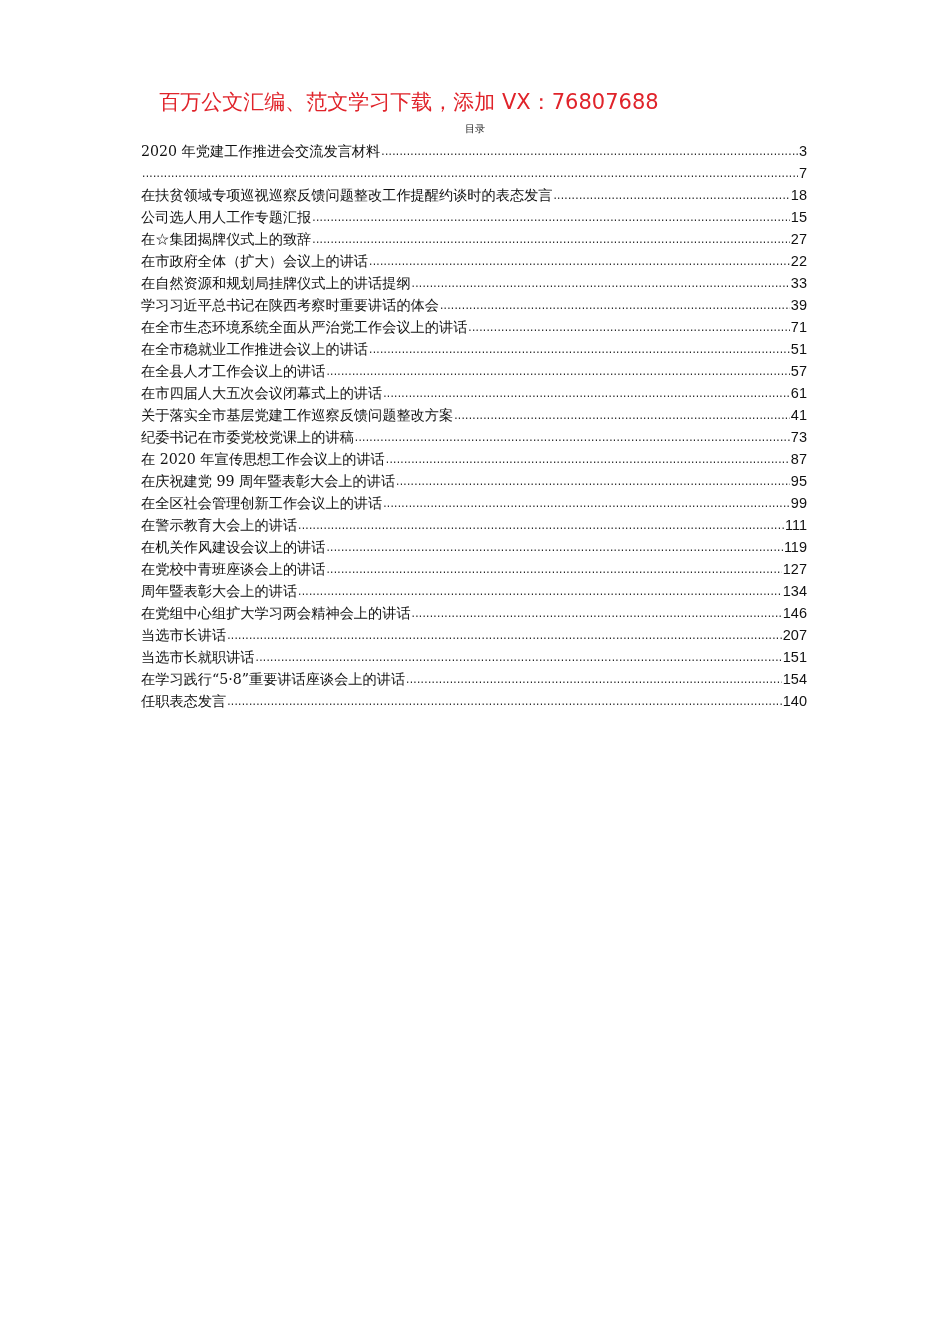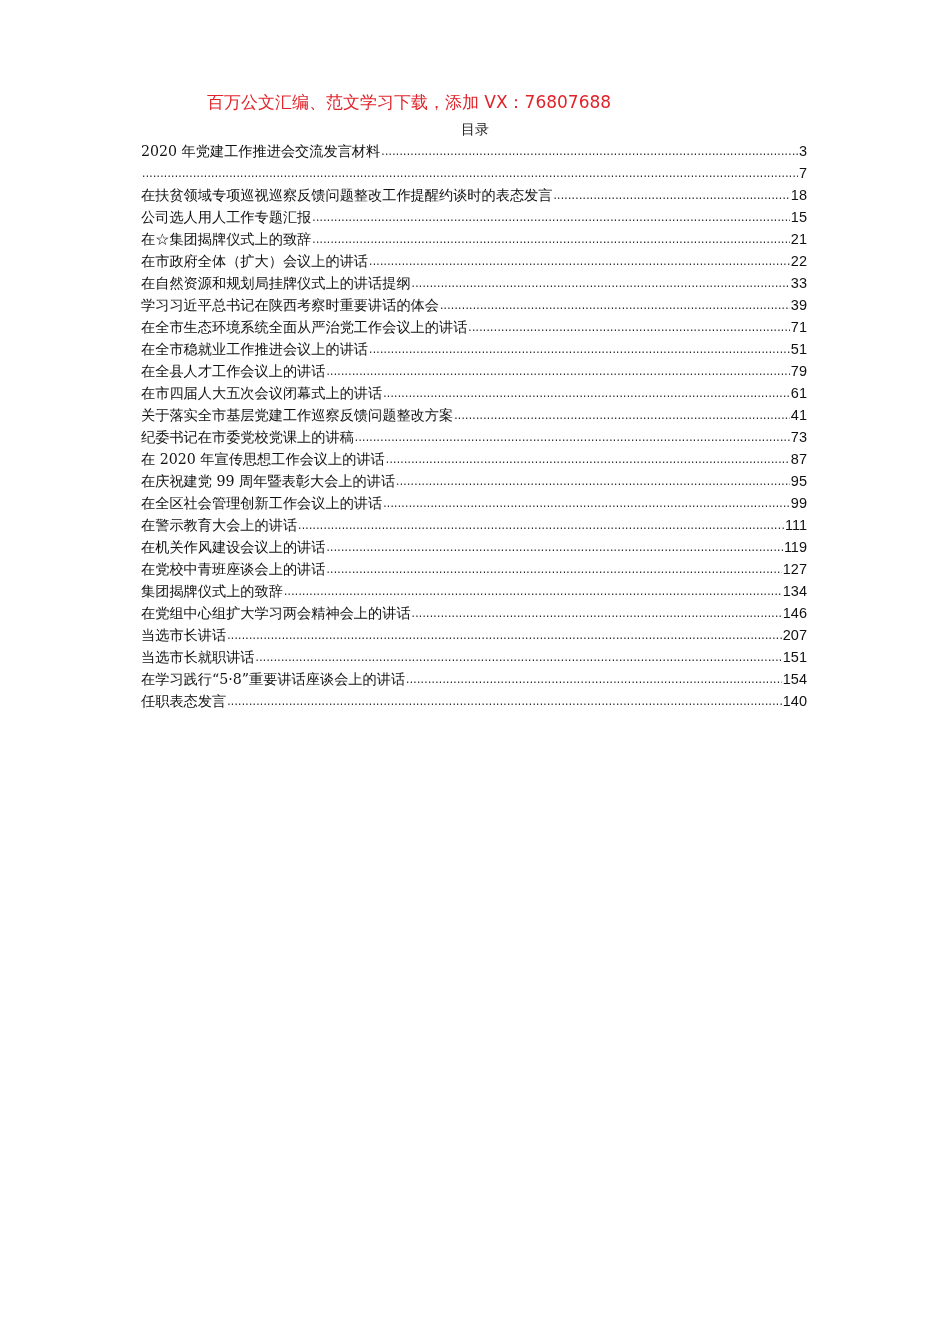--- a/index.html
+++ b/index.html
@@ -1,22 +1,22 @@
 <!DOCTYPE html>
 <html><head>
   <meta charset="utf-8">
   <style>
     html, body { margin: 0; padding: 0; background: #ffffff; }
     body { width: 950px; height: 1344px; position: relative; overflow: hidden;
            font-family: "DejaVu Serif", serif; color: #111; }
     .banner { position: absolute; top: 88px; left: 0; width: 818px; text-align: center;
-              font-family: "DejaVu Sans", sans-serif; font-size: 17px; color: #e0232a;
+              font-family: "DejaVu Sans", sans-serif; font-size: 21px; color: #e0232a;
               line-height: 28px; white-space: nowrap; }
     .toc-title { position: absolute; top: 119px; left: 0; width: 950px; text-align: center;
-                 font-size: 14px; line-height: 20px; color: #222; }
+                 font-size: 10px; line-height: 20px; color: #222; }
     .toc { position: absolute; top: 140px; left: 141px; width: 666px; margin: 0; padding: 0; list-style: none; }
     .toc-row { display: flex; align-items: flex-end; height: 22px; line-height: 22px; font-size: 14.2px;
                white-space: nowrap; overflow: hidden; }
     .toc-row .label { flex: 0 0 auto; }
     .toc-row .dots { flex: 1 1 auto; overflow: hidden; color: #222; font-family: "Liberation Sans", sans-serif;
                      font-size: 12px; letter-spacing: 0.3px; margin: 0 1px; }
     .toc-row .dots::before { content: "................................................................................................................................................................................................................................"; }
     .toc-row .page { flex: 0 0 auto; font-family: "Liberation Sans", sans-serif; font-size: 14.5px; }
   </style>
 </head>
@@ -41,21 +41,21 @@
       <span class="page">18</span>
     </li>
   <li class="toc-row">
       <span class="label">公司选人用人工作专题汇报</span>
       <span class="dots"></span>
       <span class="page">15</span>
     </li>
   <li class="toc-row">
       <span class="label">在☆集团揭牌仪式上的致辞</span>
       <span class="dots"></span>
-      <span class="page">21</span>
+      <span class="page">27</span>
     </li>
   <li class="toc-row">
       <span class="label">在市政府全体（扩大）会议上的讲话</span>
       <span class="dots"></span>
       <span class="page">22</span>
     </li>
   <li class="toc-row">
       <span class="label">在自然资源和规划局挂牌仪式上的讲话提纲</span>
       <span class="dots"></span>
       <span class="page">33</span>
@@ -71,21 +71,21 @@
       <span class="page">71</span>
     </li>
   <li class="toc-row">
       <span class="label">在全市稳就业工作推进会议上的讲话</span>
       <span class="dots"></span>
       <span class="page">51</span>
     </li>
   <li class="toc-row">
       <span class="label">在全县人才工作会议上的讲话</span>
       <span class="dots"></span>
-      <span class="page">79</span>
+      <span class="page">57</span>
     </li>
   <li class="toc-row">
       <span class="label">在市四届人大五次会议闭幕式上的讲话</span>
       <span class="dots"></span>
       <span class="page">61</span>
     </li>
   <li class="toc-row">
       <span class="label">关于落实全市基层党建工作巡察反馈问题整改方案</span>
       <span class="dots"></span>
       <span class="page">41</span>
@@ -119,21 +119,21 @@
       <span class="label">在机关作风建设会议上的讲话</span>
       <span class="dots"></span>
       <span class="page">119</span>
     </li>
   <li class="toc-row">
       <span class="label">在党校中青班座谈会上的讲话</span>
       <span class="dots"></span>
       <span class="page">127</span>
     </li>
   <li class="toc-row">
-      <span class="label">集团揭牌仪式上的致辞</span>
+      <span class="label">周年暨表彰大会上的讲话</span>
       <span class="dots"></span>
       <span class="page">134</span>
     </li>
   <li class="toc-row">
       <span class="label">在党组中心组扩大学习两会精神会上的讲话</span>
       <span class="dots"></span>
       <span class="page">146</span>
     </li>
   <li class="toc-row">
       <span class="label">当选市长讲话</span>

